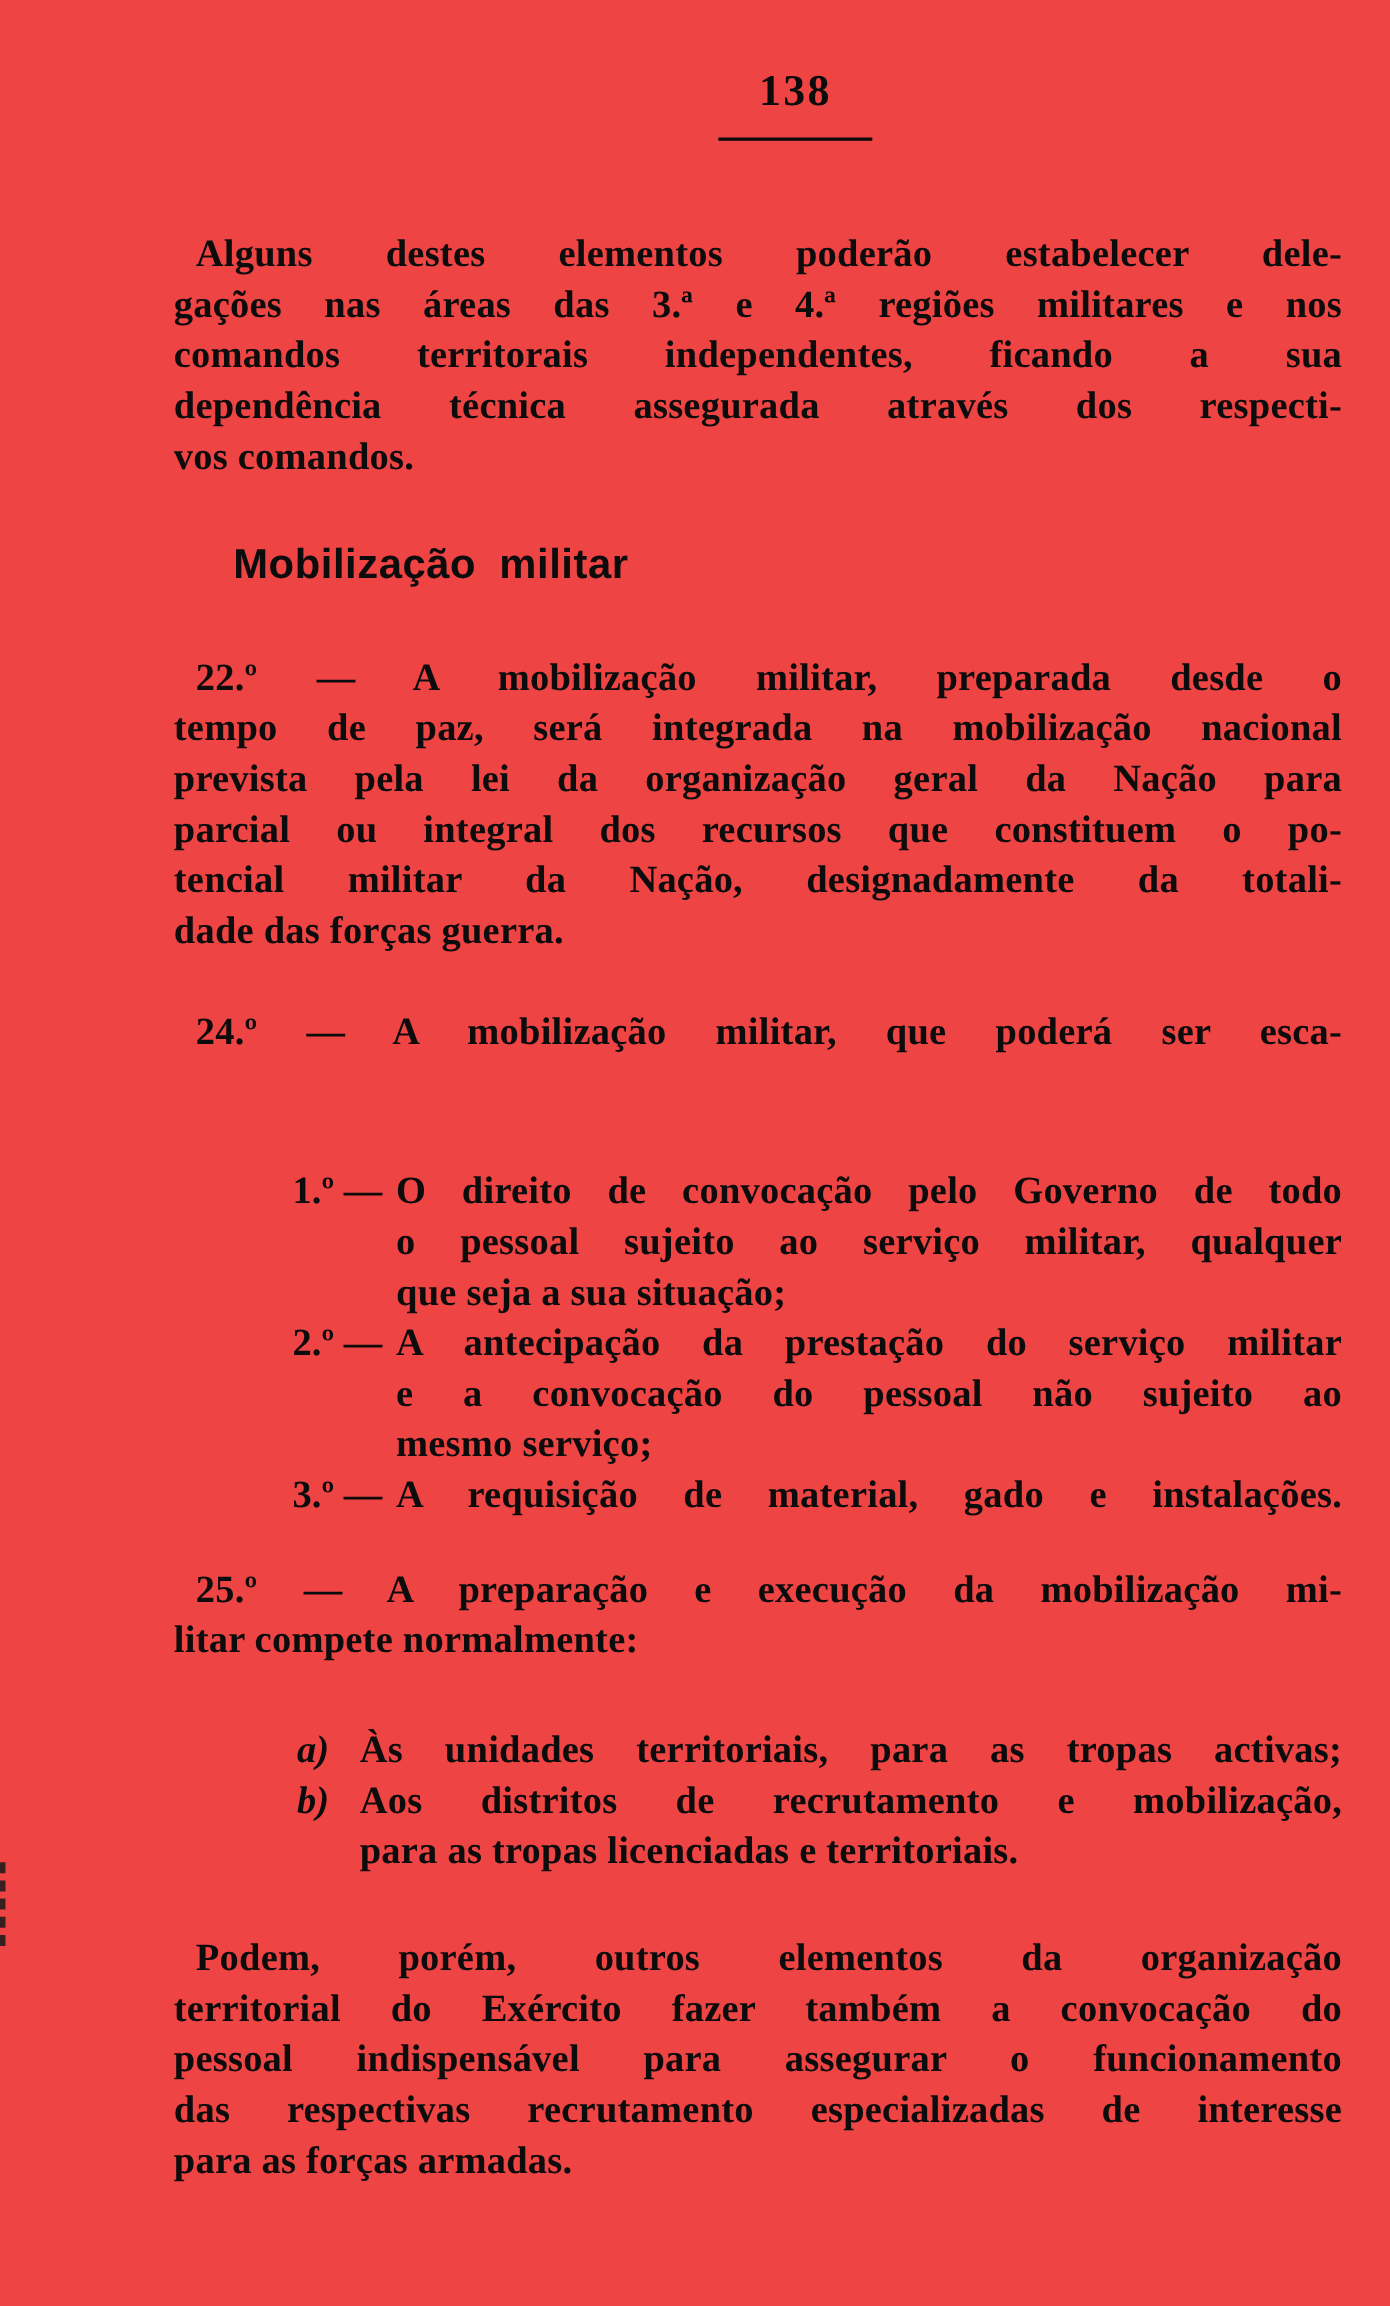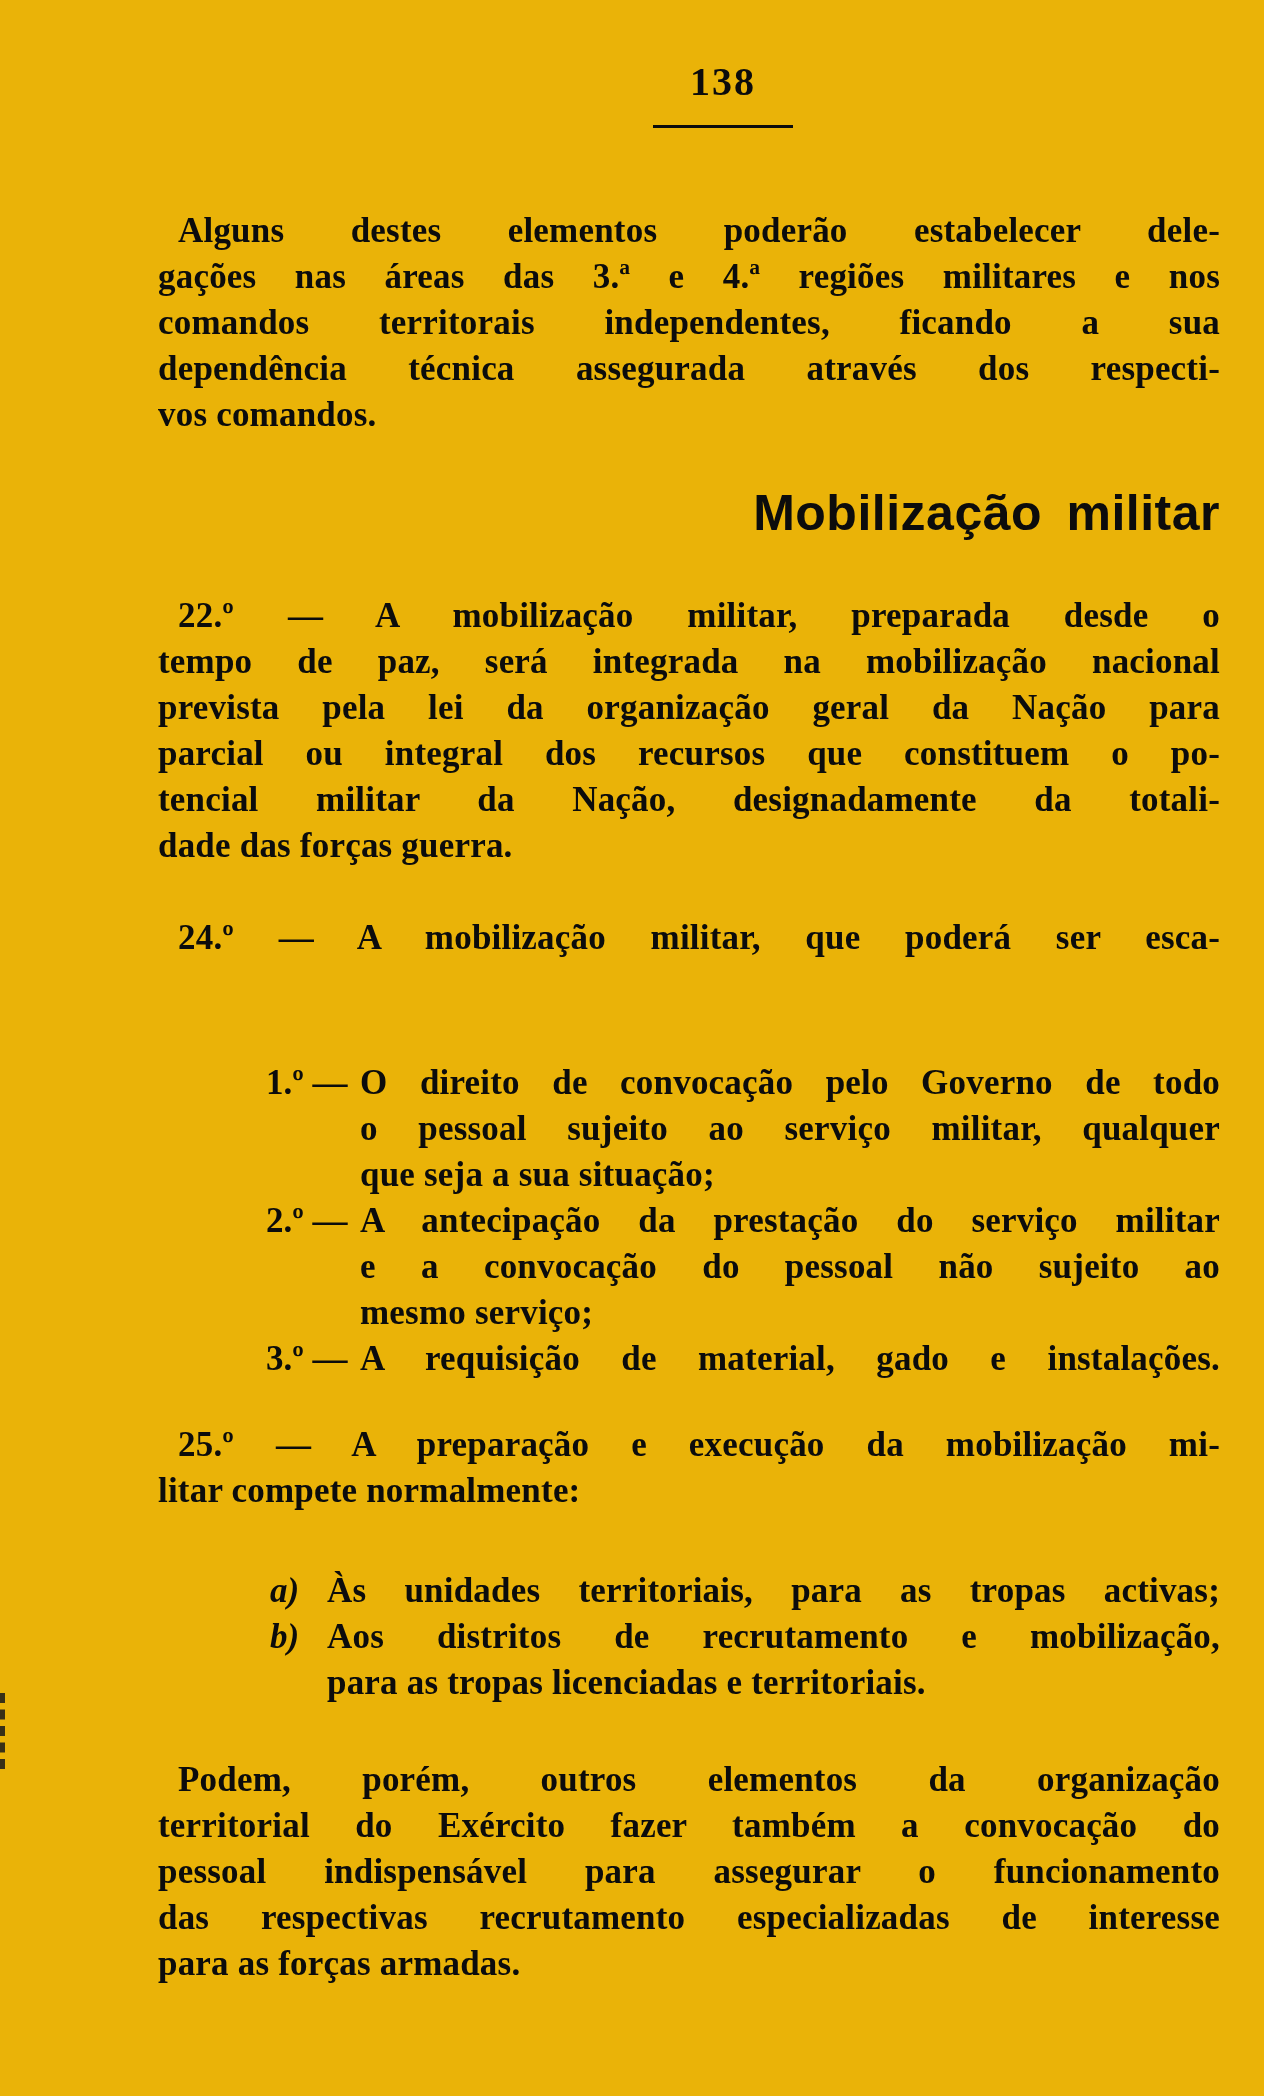--- a/index.html
+++ b/index.html
@@ -4,21 +4,21 @@
 <style>
   html, body {
     margin: 0;
     padding: 0;
     background: #e8e8e8;
   }
   .page {
     position: relative;
     width: 1264px;
     height: 2096px;
-    background: #eab308;
+    background: #ef4444;
     overflow: hidden;
     font-family: "Liberation Serif", "DejaVu Serif", serif;
     color: #0c0c0c;
     font-weight: bold;
     -webkit-font-smoothing: antialiased;
   }
   
   .pagenum-wrap {
     position: absolute;
     left: 648px;
@@ -61,25 +61,25 @@
     white-space: normal;
     overflow: hidden;
     height: 46px;
   }
   .line.last { text-align-last: left; }
   .line.indent { padding-left: 20px; }
   .heading {
     margin: 0;
     font-family: "Liberation Sans", "DejaVu Sans", sans-serif;
     font-weight: bold;
-    font-size: 50px;
+    font-size: 38px;
     line-height: 48px;
     letter-spacing: 0.5px;
     word-spacing: 10px;
-    text-align: right;
+    text-align: left;
     padding-left: 54px;
   }
   
   .olist .list-item {
     position: relative;
     padding-left: 202px;
   }
   .olist .marker {
     position: absolute;
     left: 108px;

